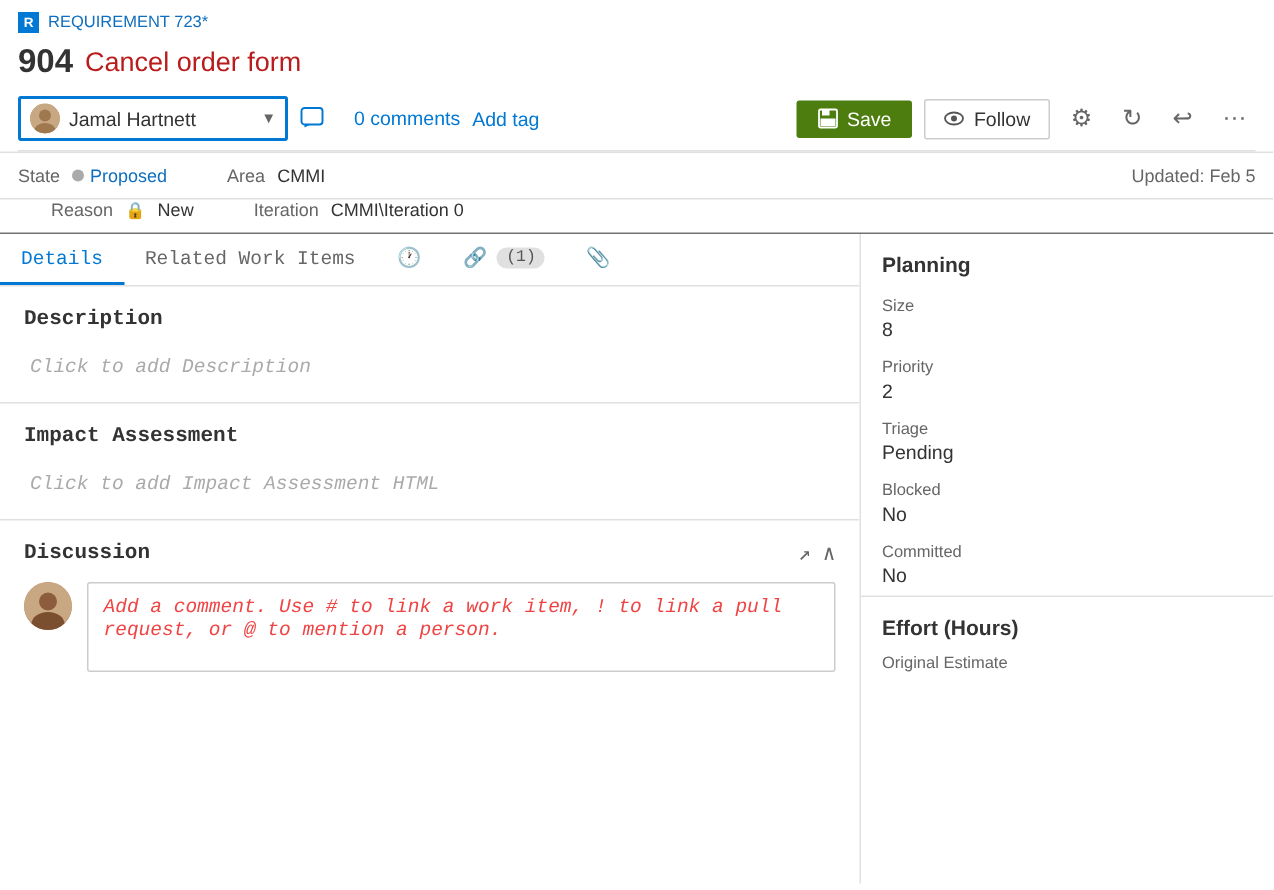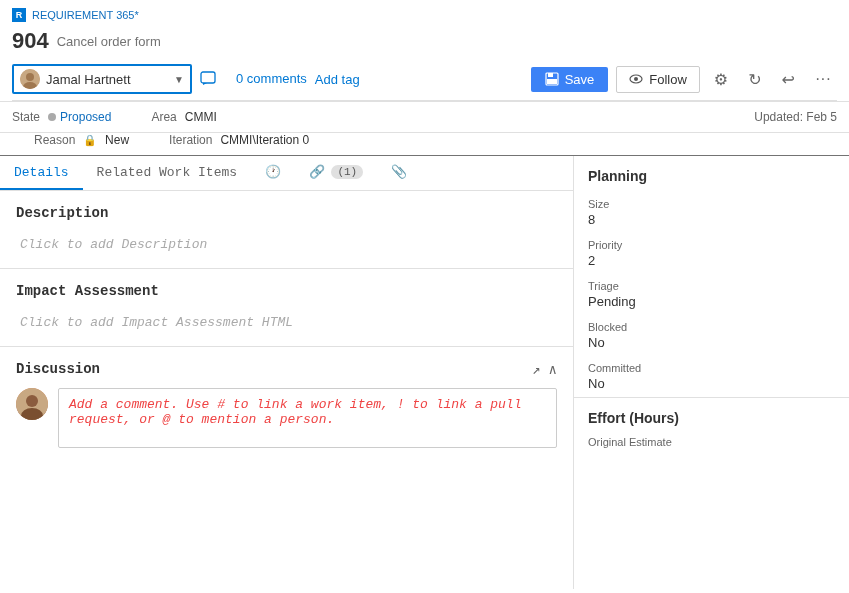--- a/index.html
+++ b/index.html
@@ -39,23 +39,23 @@
       padding: 4px 0 6px 0;
     }
 
     .work-item-id {
       font-size: 22px;
       font-weight: 600;
       color: #333;
     }
 
     .work-item-title {
-      font-size: 13px;
+      font-size: 18px;
       font-weight: 400;
-      color: #737373;
+      color: #b91c1c;
     }
 
     .toolbar-row {
       display: flex;
       align-items: center;
       gap: 8px;
       padding: 4px 0 6px 0;
       border-bottom: 1px solid #e0e0e0;
     }
 
@@ -103,21 +103,21 @@
 
     .add-tag-btn {
       color: #0078d4;
       cursor: pointer;
       font-size: 13px;
     }
 
     .spacer { flex: 1; }
 
     .save-btn {
-      background: #3b82f6;
+      background: #4d7c0f;
       color: #fff;
       border: none;
       padding: 5px 14px;
       border-radius: 2px;
       cursor: pointer;
       font-size: 13px;
       display: flex;
       align-items: center;
       gap: 6px;
     }
@@ -349,21 +349,21 @@
       padding: 0 14px;
     }
   </style>
 </head>
 <body>
 
 <div class="top-bar">
 
   <div class="breadcrumb-row">
     <span class="breadcrumb-icon">R</span>
-    <span>REQUIREMENT 365*</span>
+    <span>REQUIREMENT 723*</span>
   </div>
 
   <div class="title-row">
     <span class="work-item-id">904</span>
     <span class="work-item-title">Cancel order form</span>
   </div>
 
   <div class="toolbar-row">
     <div class="assigned-select">
       <div class="avatar-small">

